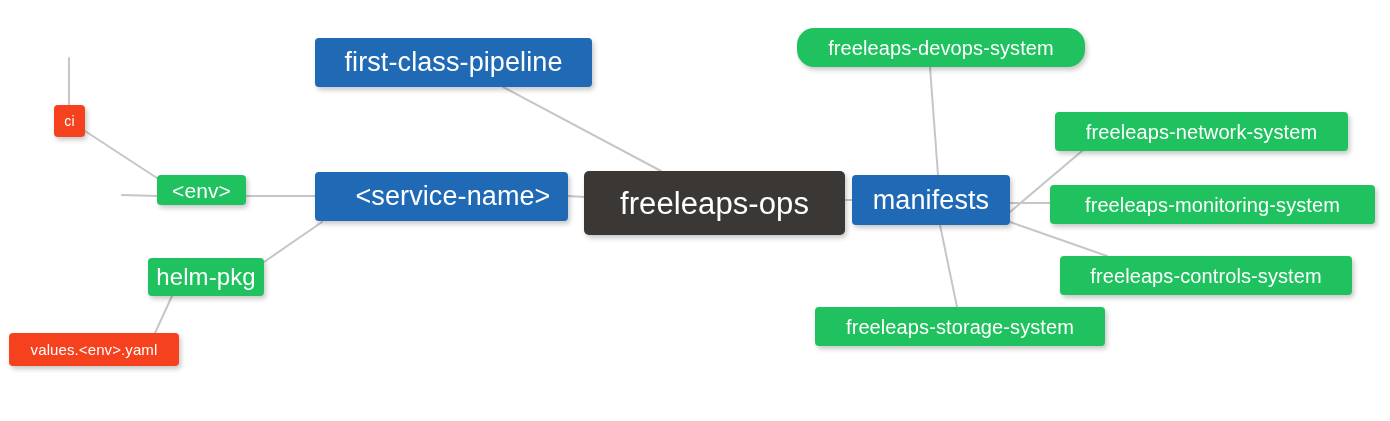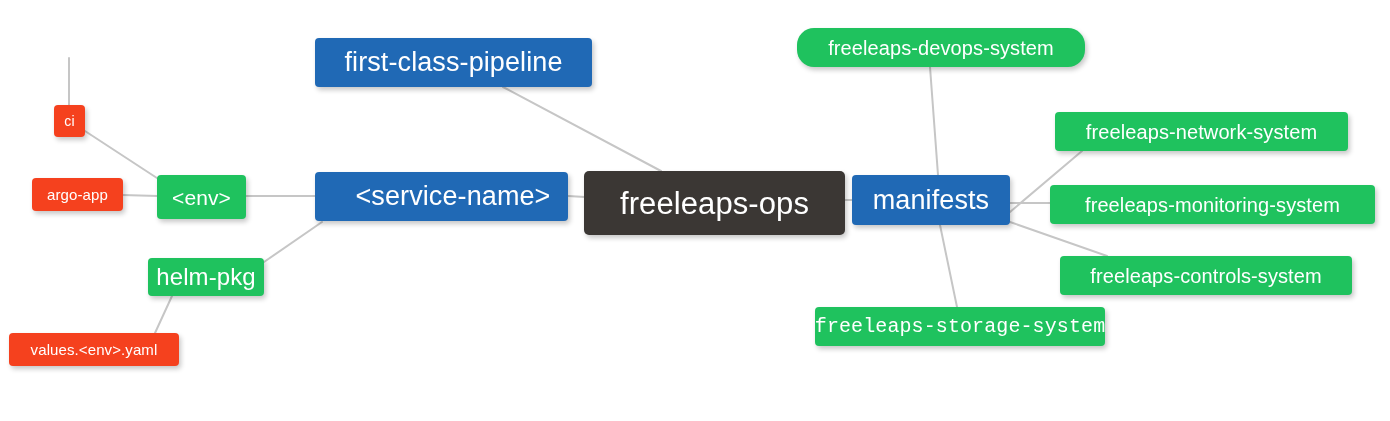--- a/index.html
+++ b/index.html
@@ -66,24 +66,21 @@
       <line x1="845" y1="200" x2="853" y2="200" stroke="#c6c6c6" stroke-width="2" stroke-linecap="round"></line>
       <line x1="938" y1="175" x2="930" y2="67" stroke="#c6c6c6" stroke-width="2" stroke-linecap="round"></line>
       <line x1="1010" y1="212" x2="1082" y2="151" stroke="#c6c6c6" stroke-width="2" stroke-linecap="round"></line>
       <line x1="1010" y1="203" x2="1050" y2="203" stroke="#c6c6c6" stroke-width="2" stroke-linecap="round"></line>
       <line x1="1010" y1="222" x2="1107" y2="256" stroke="#c6c6c6" stroke-width="2" stroke-linecap="round"></line>
       <line x1="940" y1="225" x2="957" y2="307" stroke="#c6c6c6" stroke-width="2" stroke-linecap="round"></line>
     </svg>
     <div class="node n-red" style="left: 54px; top: 105px; width: 31px; height: 32px; font-size: 14px; align-items: center;">
       <span>ci</span>
     </div>
-    <div class="node n-red" style="left: 32px; top: 178px; width: 91px; height: 33px; font-size: 15px;">
-      <span>argo-app</span>
-    </div>
-    <div class="node n-green" style="left: 157px; top: 175px; width: 89px; height: 44px; font-size: 21px;">
+    <div class="node n-green" style="left: 157px; top: 175px; width: 89px; height: 30px; font-size: 21px;">
       <span>&lt;env&gt;</span>
     </div>
     <div class="node n-green" style="left: 148px; top: 258px; width: 116px; height: 38px; font-size: 24px;">
       <span>helm-pkg</span>
     </div>
     <div class="node n-red" style="left: 9px; top: 333px; width: 170px; height: 33px; font-size: 15px;">
       <span>values.&lt;env&gt;.yaml</span>
     </div>
     <div class="node n-blue" style="left: 315px; top: 38px; width: 277px; height: 49px; font-size: 27px;">
       <span>first-class-pipeline</span>
@@ -102,16 +99,16 @@
     </div>
     <div class="node n-green" style="left: 1055px; top: 112px; width: 293px; height: 39px; font-size: 20px;">
       <span>freeleaps-network-system</span>
     </div>
     <div class="node n-green" style="left: 1050px; top: 185px; width: 325px; height: 39px; font-size: 20px;">
       <span>freeleaps-monitoring-system</span>
     </div>
     <div class="node n-green" style="left: 1060px; top: 256px; width: 292px; height: 39px; font-size: 20px;">
       <span>freeleaps-controls-system</span>
     </div>
-    <div class="node n-green" style="left: 815px; top: 307px; width: 290px; height: 39px; font-size: 20px; font-family: Liberation Mono, monospace;">
+    <div class="node n-green" style="left: 815px; top: 307px; width: 290px; height: 39px; font-size: 20px;">
       <span>freeleaps-storage-system</span>
     </div>
   </div>
 
 </body></html>

